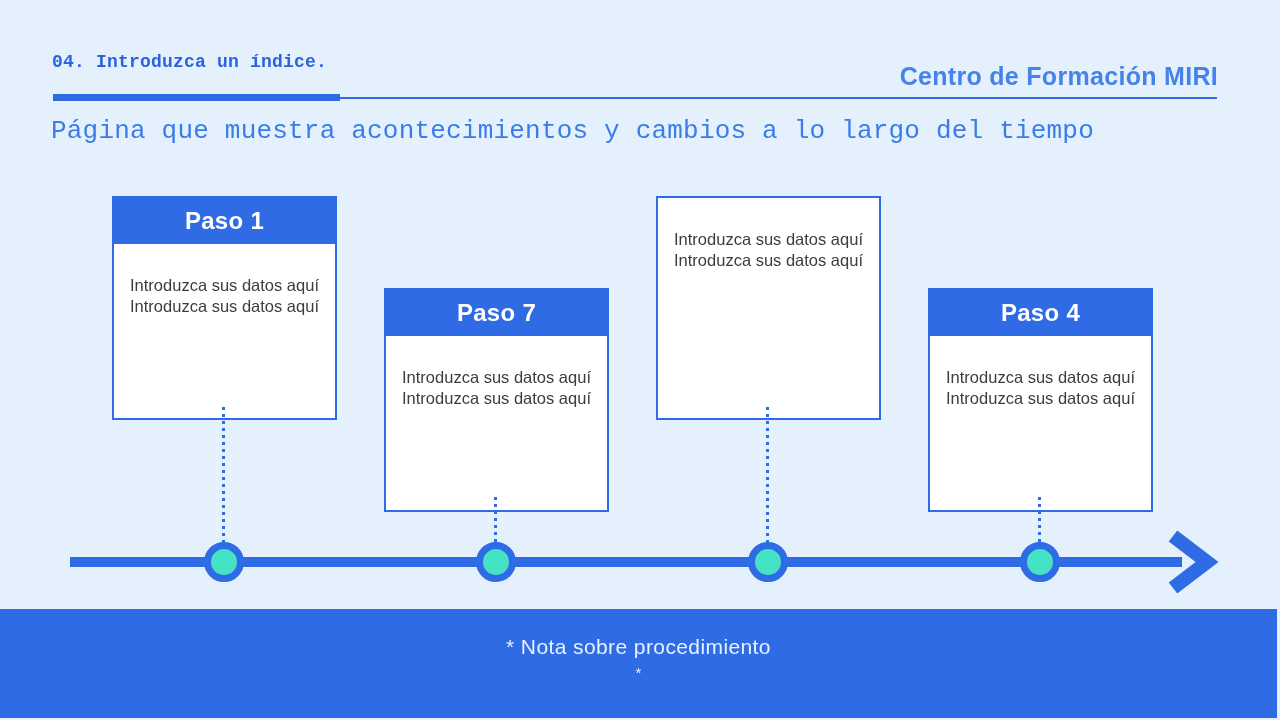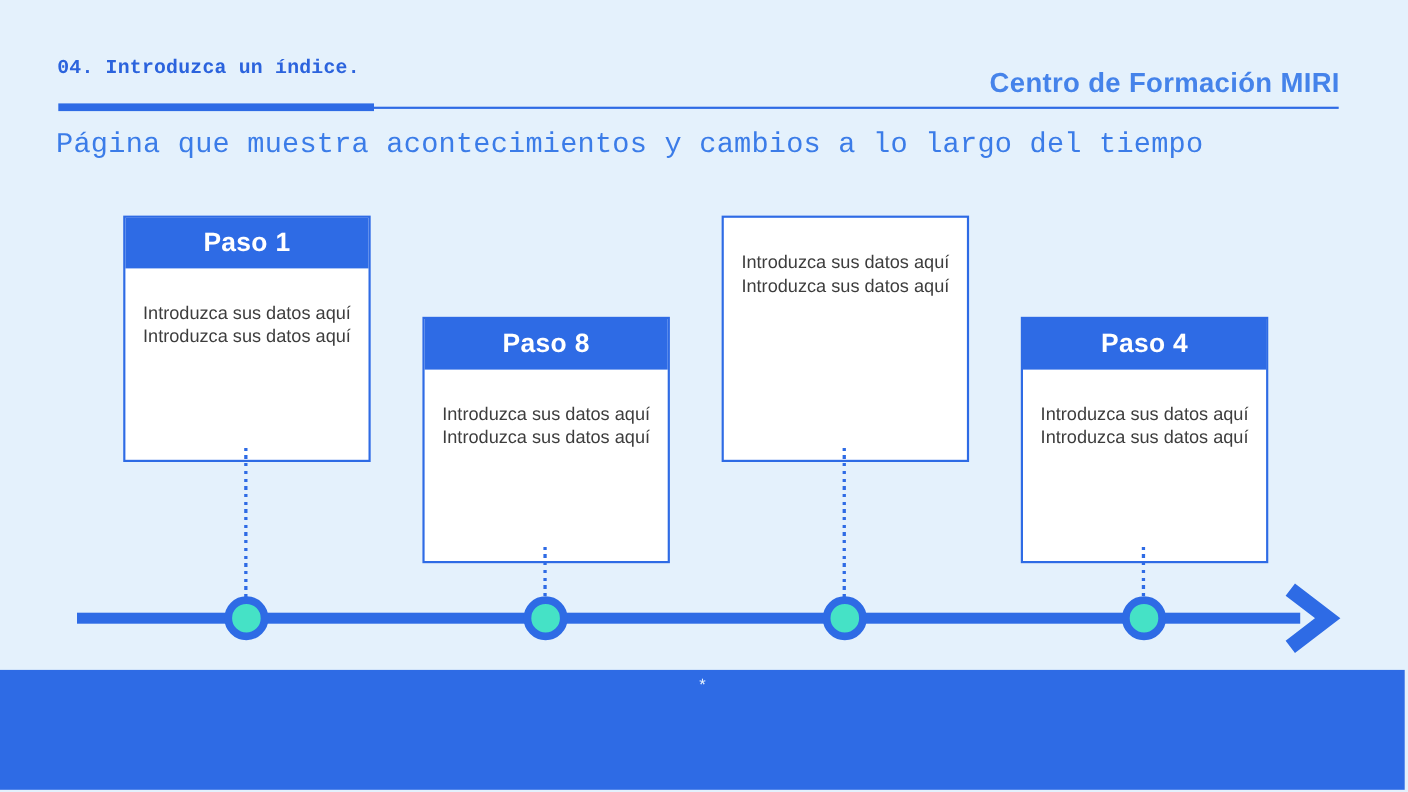--- a/index.html
+++ b/index.html
@@ -134,21 +134,21 @@
 
 <div class="abs card card-1">
   <div class="card-header">Paso 1</div>
   <div class="card-body">
     <div>Introduzca sus datos aquí</div>
     <div>Introduzca sus datos aquí</div>
   </div>
 </div>
 
 <div class="abs card card-2">
-  <div class="card-header">Paso 8</div>
+  <div class="card-header">Paso 7</div>
   <div class="card-body">
     <div>Introduzca sus datos aquí</div>
     <div>Introduzca sus datos aquí</div>
   </div>
 </div>
 
 <div class="abs card card-3">
   <div class="card-body">
     <div>Introduzca sus datos aquí</div>
     <div>Introduzca sus datos aquí</div>
@@ -171,14 +171,15 @@
 <div class="abs timeline-line"></div>
 <div class="abs timeline-dot dot-1"></div>
 <div class="abs timeline-dot dot-2"></div>
 <div class="abs timeline-dot dot-3"></div>
 <div class="abs timeline-dot dot-4"></div>
 <svg class="abs arrow-head" width="56" height="68" viewBox="0 0 56 68">
   <polyline points="8,8 42,34 8,60" fill="none" stroke="#2E6BE5" stroke-width="14"></polyline>
 </svg>
 
 <div class="abs footer">
+  <div class="footer-note">* Nota sobre procedimiento</div>
   <div class="footer-asterisk">*</div>
 </div>
 
 </body></html>

